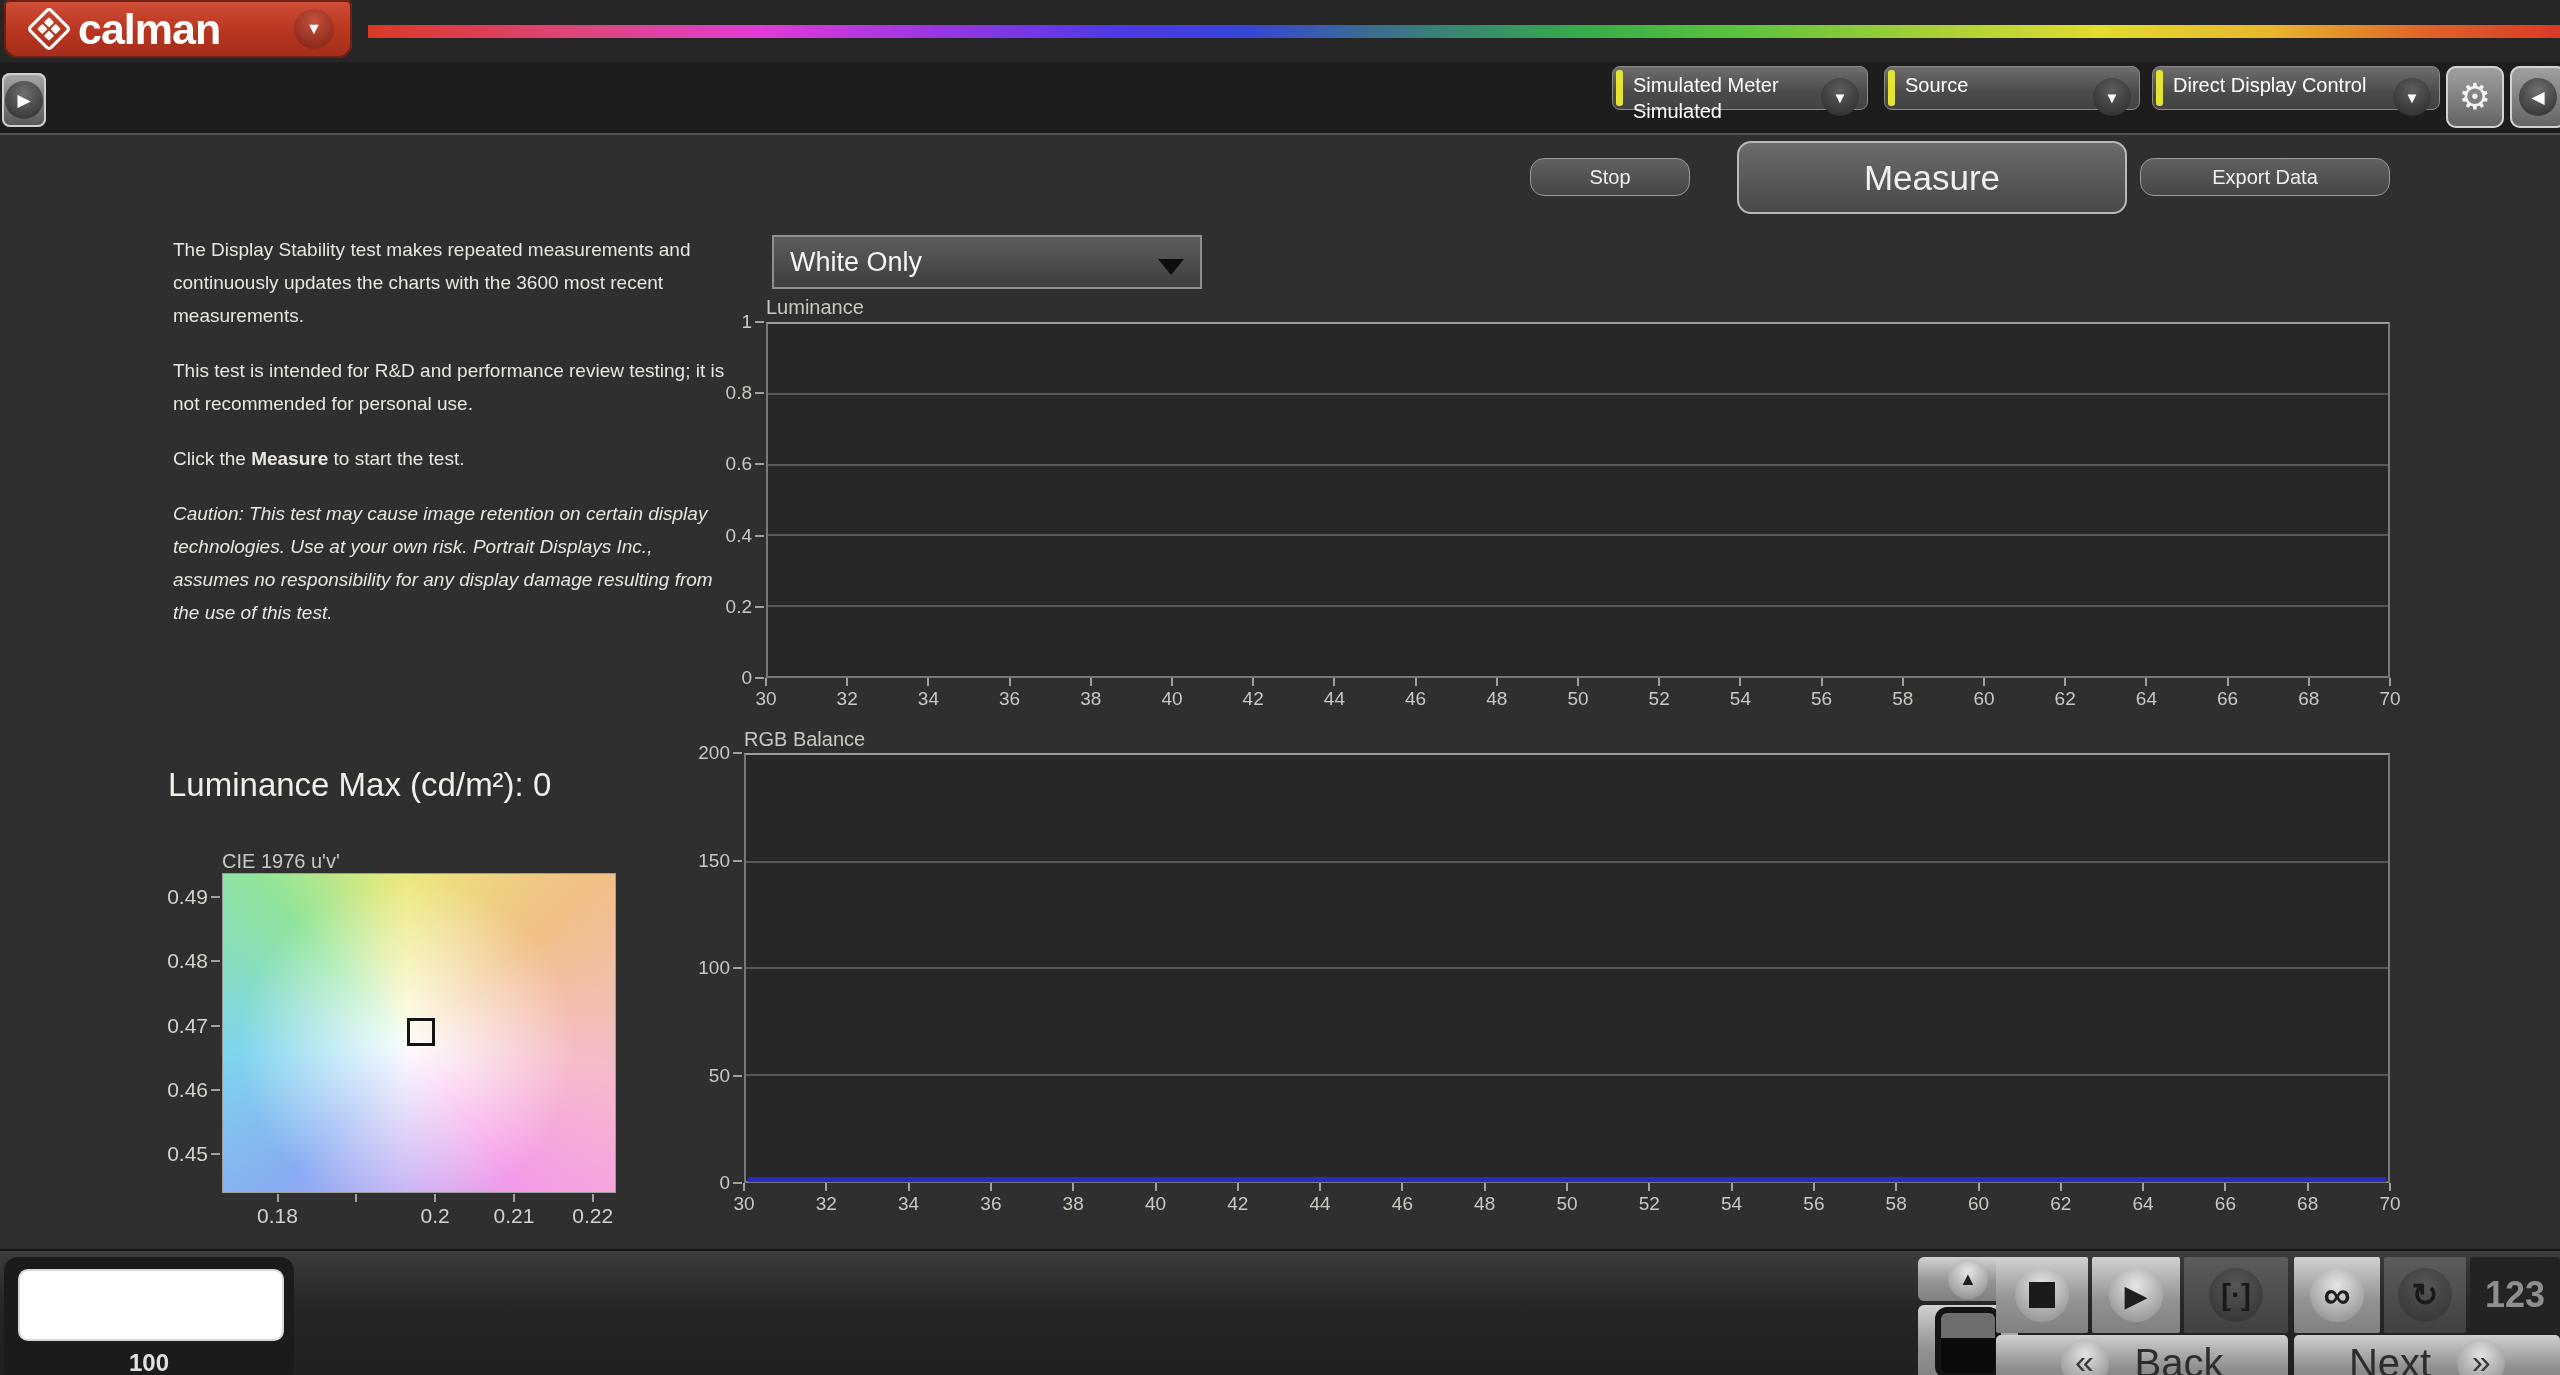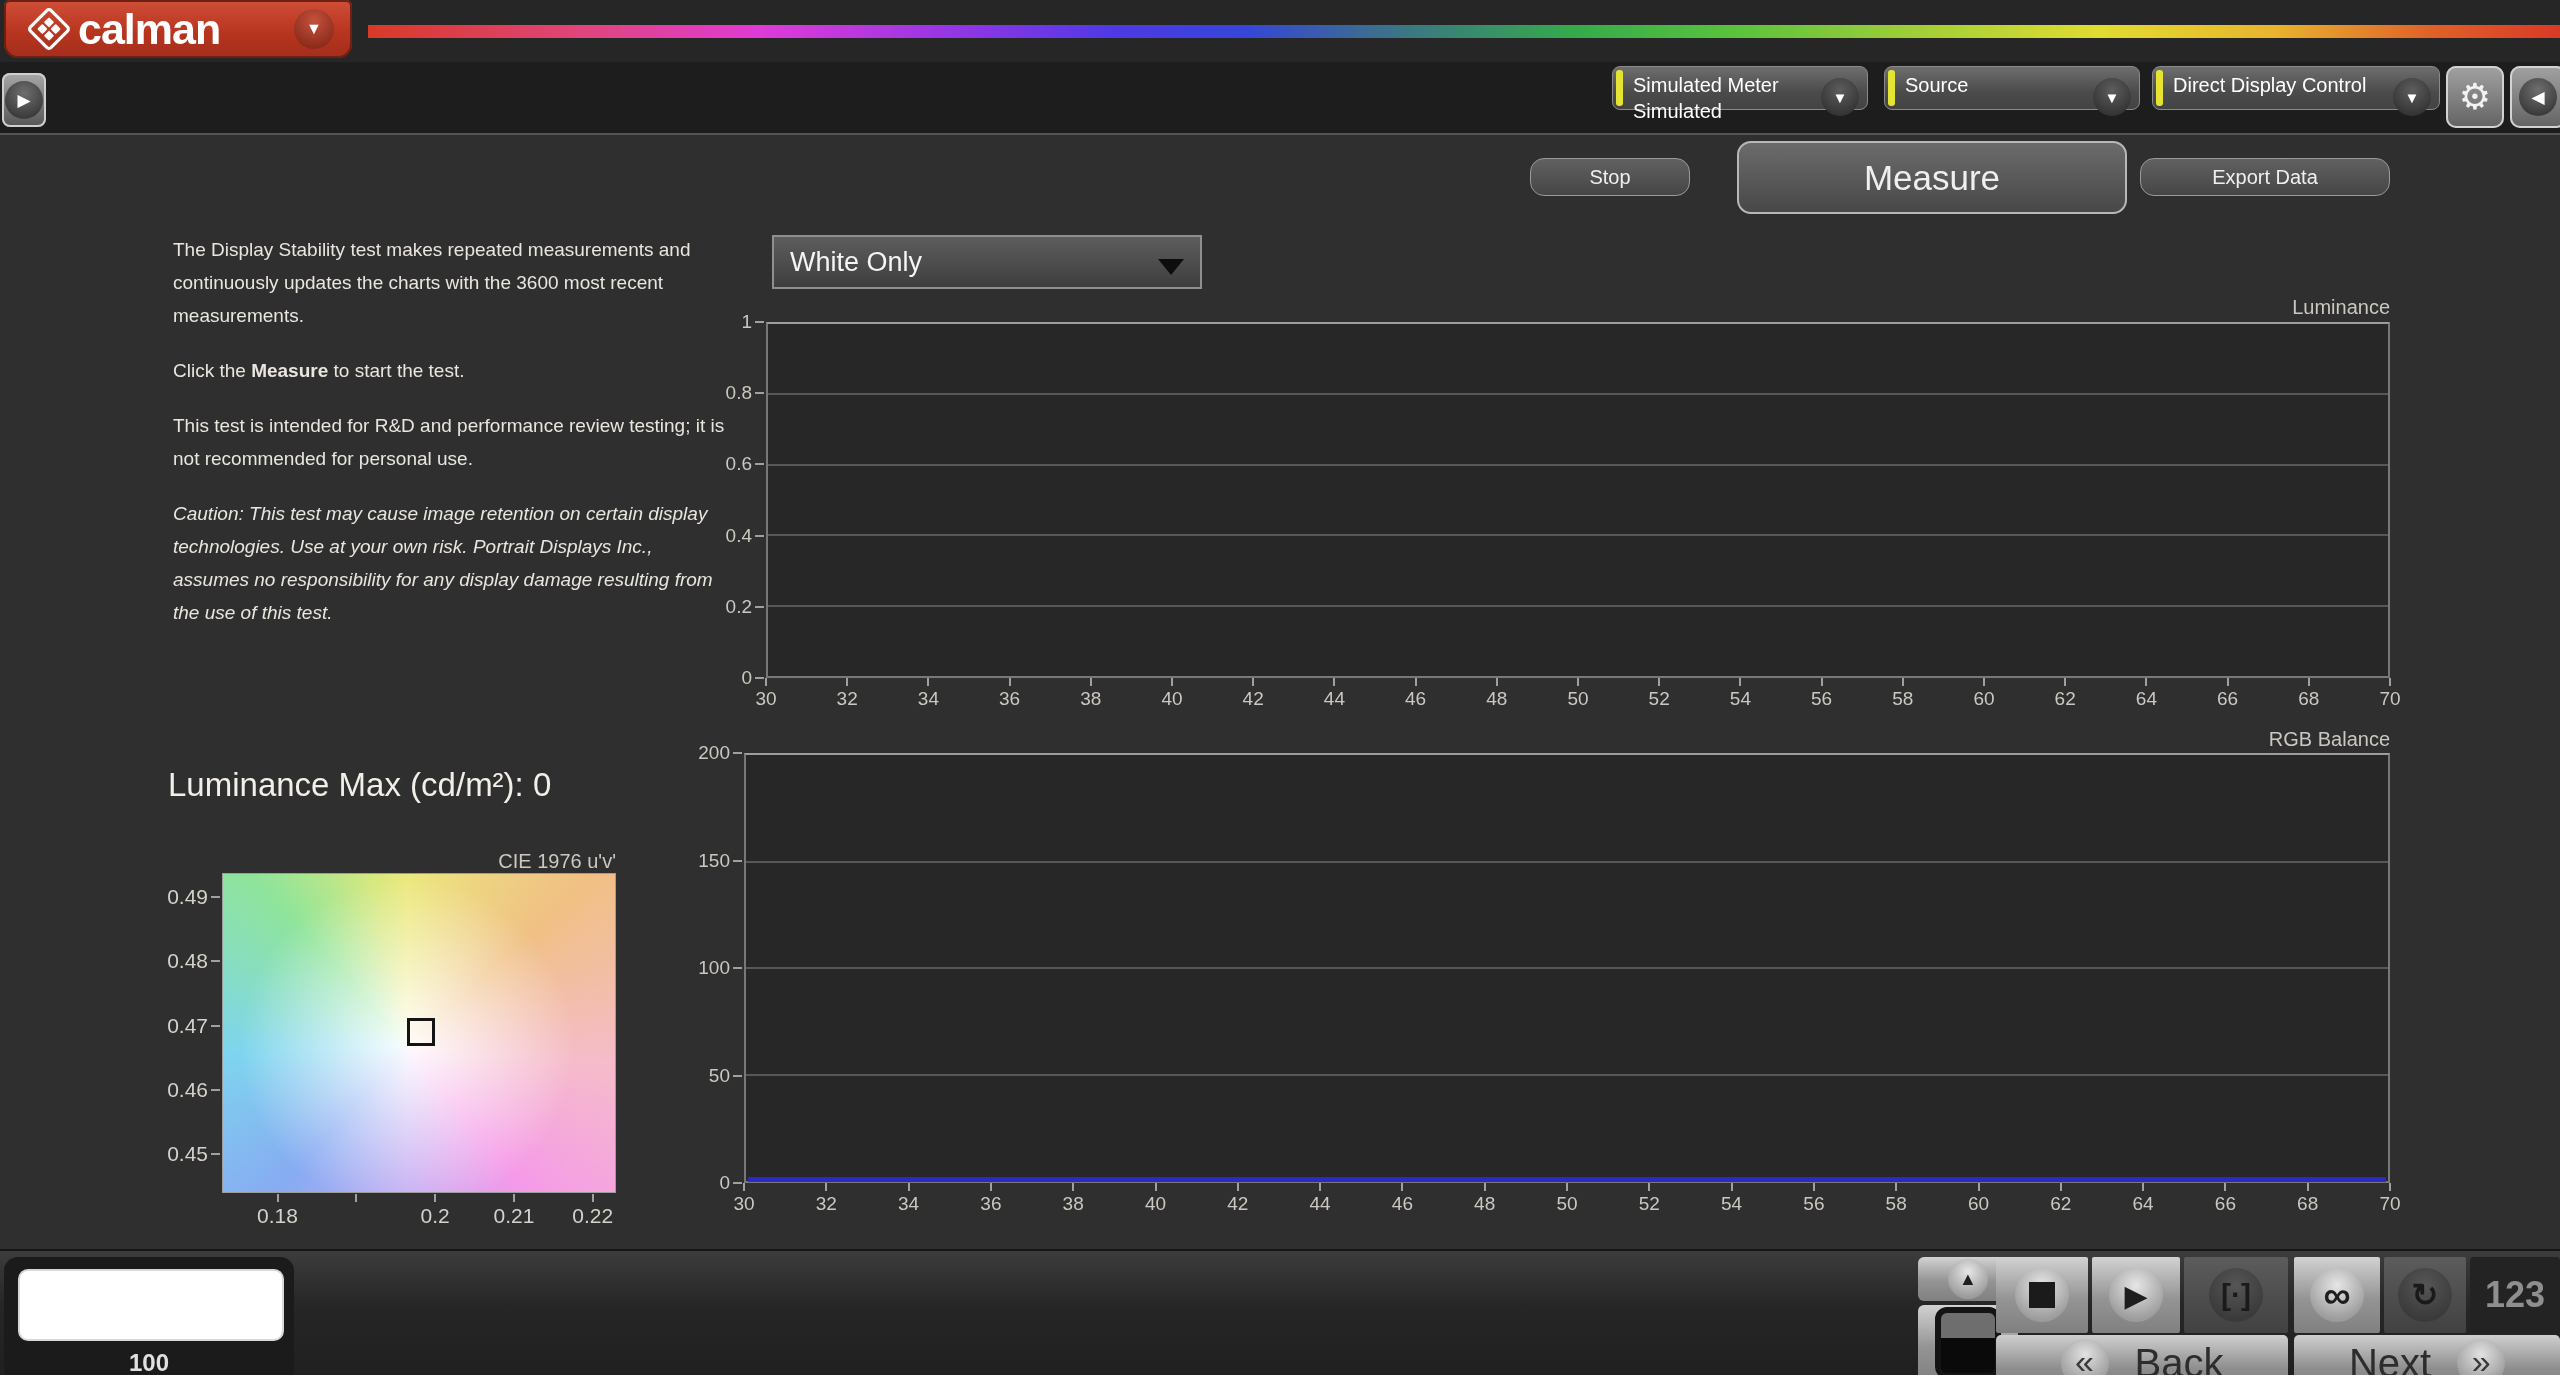--- a/index.html
+++ b/index.html
@@ -62,21 +62,21 @@
   .btn-measure{left:1737px;top:141px;width:390px;height:73px;font-size:35px;
       background:linear-gradient(180deg,#6b6b6b,#484848);border:2px solid #b8b8b8;}
   .btn-export{left:2140px;top:158px;width:250px;height:38px;font-size:20px;}
 
   .pattern-select{position:absolute;left:772px;top:235px;width:430px;height:54px;box-sizing:border-box;
       background:linear-gradient(180deg,#5d5d5d,#3e3e3e);border:2px solid #8f8f8f;
       display:flex;align-items:center;padding-left:16px;font-size:27px;color:#f5f5f5;}
   .pattern-select .tri{position:absolute;right:16px;top:22px;width:0;height:0;
       border-left:13px solid transparent;border-right:13px solid transparent;border-top:16px solid #0d0d0d;}
 
-  .chart-title{position:absolute;text-align:right;font-size:20px;color:#cbc7c1;}
+  .chart-title{position:absolute;text-align:left;font-size:20px;color:#cbc7c1;}
   .plot{position:absolute;background:#272727;border:2px solid #787878;border-top-color:#9d9d9d;box-sizing:border-box;}
   .gridline{position:absolute;left:0;right:0;height:2px;background:#575757;transform:translateY(-50%);}
   .ylabels{position:absolute;}
   .ytick-label{position:absolute;right:14px;transform:translateY(-50%);font-size:19px;color:#cbc7c1;white-space:nowrap;}
   .ytick-label::after{content:"";position:absolute;right:-12px;top:50%;margin-top:-1px;width:9px;height:2px;background:#a0a0a0;}
   .xlabels{position:absolute;height:40px;}
   .xtick{position:absolute;top:0;width:2px;height:8px;background:#a0a0a0;transform:translateX(-50%);}
   .xtick-label{position:absolute;top:10px;transform:translateX(-50%);font-size:19px;color:#cbc7c1;}
   .series-line{position:absolute;left:2px;right:2px;height:5px;}
   .point-marker{position:absolute;width:22px;height:22px;border:3px solid #141414;background:transparent;transform:translate(-50%,-50%);}
@@ -183,22 +183,22 @@
     <div class="gear-btn">
         <span>⚙</span>
       </div>
     <div class="collapse-btn">
       <span class="circ">◀</span>
     </div>
   </div>
 
   <div class="intro">
     <p>The Display Stability test makes repeated measurements and continuously updates the charts with the 3600 most recent measurements.</p>
+    <p>This test is intended for R&amp;D and performance review testing; it is not recommended for personal use.</p>
     <p><span>Click the </span><b>Measure</b><span> to start the test.</span></p>
-    <p>This test is intended for R&amp;D and performance review testing; it is not recommended for personal use.</p>
     <p class="caution">Caution: This test may cause image retention on certain display technologies. Use at your own risk. Portrait Displays Inc., assumes no responsibility for any display damage resulting from the use of this test.</p>
   </div>
 
   <div class="btn btn-stop">Stop</div>
   <div class="btn btn-measure">Measure</div>
   <div class="btn btn-export">Export Data</div>
 
   <div class="pattern-select">
     <span>White Only</span>
     <span class="tri"></span>

